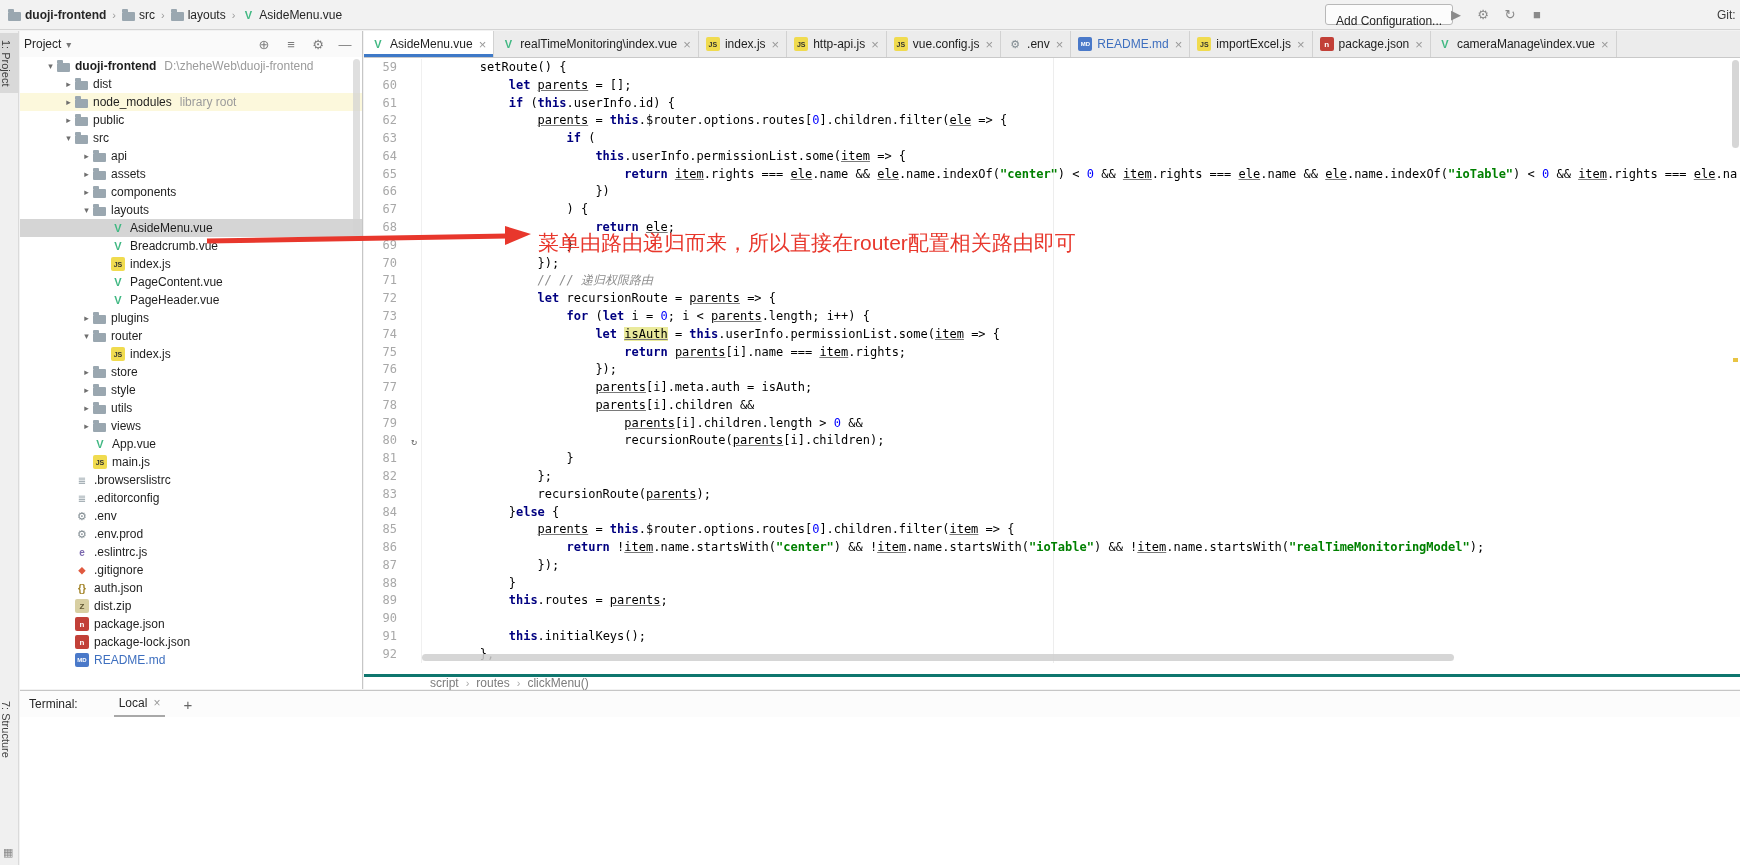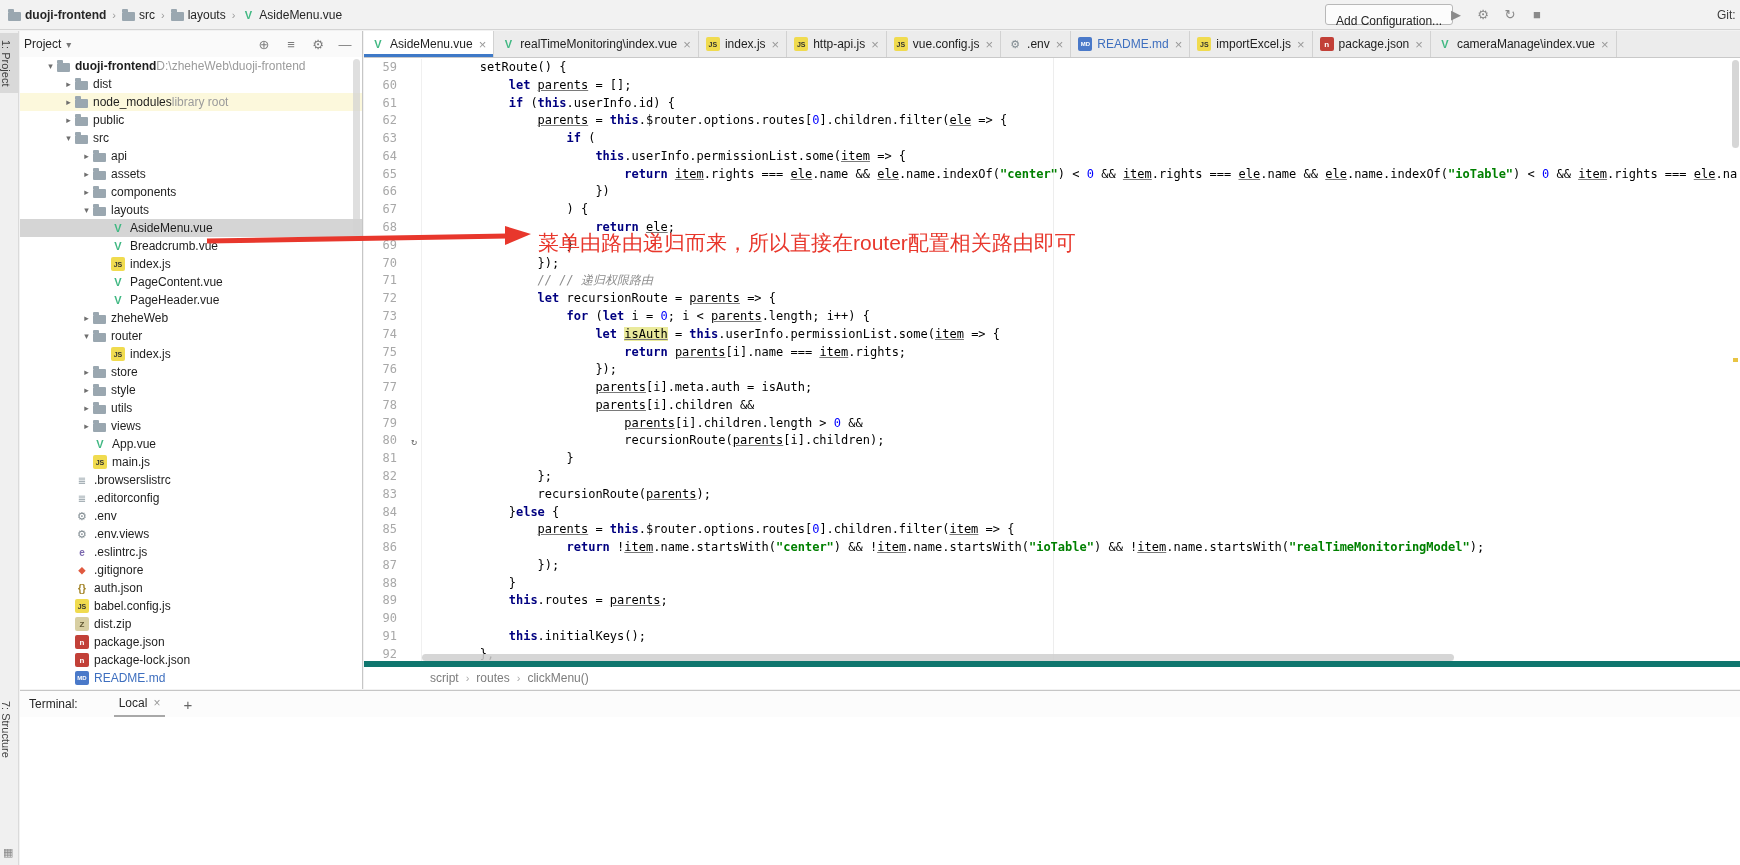--- a/index.html
+++ b/index.html
@@ -32,21 +32,21 @@
 #ph-icons{margin-left:auto;display:flex;gap:9px}
 .ph-ico{color:#7d7d7d;font-size:13px;width:18px;text-align:center}
 #tree{position:absolute;top:26px;left:0;right:0;bottom:0;overflow:hidden}
 .trow{height:18px;display:flex;align-items:center;white-space:nowrap;cursor:default}
 .trow.sel{background:var(--selection)}
 .trow.lib{background:var(--library-row)}
 .tarrow{width:13px;flex:none;font-size:9px;color:#6E6E6E;text-align:center}
 .trow .fi{margin-right:5px}
 .tlabel{color:#1e1e1e}
 .tlabel.bold{font-weight:bold}
-.textra{color:#9B9B9B;}
+.textra{color:#9B9B9B;margin-left:8px}
 #tree-scroll{position:absolute;right:2px;top:28px;width:7px;height:176px;background:#D2D2D2;border-radius:4px;opacity:.7}
 
 
 .fi{display:inline-flex;width:14px;height:14px;border-radius:2px;align-items:center;justify-content:center;font-size:7px;font-weight:bold;flex:none;font-family:"Liberation Sans",sans-serif}
 .fi-folder{position:relative;width:13px;height:9px;background:#9AA7B0;border-radius:1px;margin-top:2px}
 .fi-folder::before{content:"";position:absolute;left:0;top:-3px;width:6px;height:3px;background:#9AA7B0;border-radius:1px 1px 0 0}
 .fi-vue{color:#41B883;font-size:11px}
 .fi-js{background:#F0DB4F;color:#323330}
 .fi-json{color:#A08022;font-size:10px}
 .fi-npm{background:#C24038;color:#fff;font-size:8px}
@@ -76,21 +76,21 @@
 .tok-s{color:var(--string);font-weight:bold}
 .tok-n{color:var(--number)}
 .tok-c{color:var(--comment);font-style:italic}
 .tok-u{text-decoration:underline;text-decoration-color:#7a7a7a}
 .tok-h{background:#EAEA9C;text-decoration:underline;text-decoration-color:#7a7a7a}
 #hscroll{position:absolute;left:58px;right:12px;bottom:2px;height:7px}
 #hscroll .thumb{width:79%;height:100%;background:#CFCFCF;border-radius:4px;opacity:.85}
 #vscroll{position:absolute;right:1px;top:2px;width:7px;bottom:12px}
 #vscroll .thumb{height:88px;background:#CFCFCF;border-radius:4px;opacity:.85}
 #stripe-mark{position:absolute;right:2px;top:300px;width:5px;height:4px;background:#E8C443}
-#crumbs{position:absolute;left:0;bottom:0;right:0;height:28px;background:#fff;border-top:6px solid #0f766e;display:flex;align-items:center;padding-left:66px;gap:7px;color:#7c7c7c}
+#crumbs{position:absolute;left:0;bottom:0;right:0;height:15px;background:#fff;border-top:3px solid #0f766e;display:flex;align-items:center;padding-left:66px;gap:7px;color:#7c7c7c}
 .crumb-sep{color:#a9a9a9;font-size:11px}
 
 
 #terminal{position:absolute;left:20px;top:690px;right:0;bottom:0;background:#fff;border-top:1px solid #C6C6C6}
 #term-header{height:26px;display:flex;align-items:center;padding-left:9px;background:#FCFCFC}
 #term-title{color:#282828;margin-right:36px}
 #term-tab{display:flex;align-items:center;height:100%;padding:0 5px;border-bottom:2px solid #A8A8A8;color:#282828}
 #term-tab .tclose{color:#999;font-size:12px;margin-left:6px}
 #term-add{color:#666;font-size:15px;margin-left:18px}
 #term-body{position:absolute;top:27px;left:0;right:0;bottom:0;font-family:"DejaVu Sans Mono","Liberation Mono",monospace;font-size:12px;line-height:22px;padding:12px 0 0 15px;color:#111;white-space:pre}
@@ -223,21 +223,21 @@
           <span class="tlabel">PageContent.vue</span>
         </div>
         <div class="trow" style="padding-left: 78px;">
           <span class="tarrow"></span>
           <span class="fi fi-vue">V</span>
           <span class="tlabel">PageHeader.vue</span>
         </div>
         <div class="trow" style="padding-left: 60px;">
           <span class="tarrow">▸</span>
           <span class="fi fi-folder"></span>
-          <span class="tlabel">zheheWeb</span>
+          <span class="tlabel">plugins</span>
         </div>
         <div class="trow" style="padding-left: 60px;">
           <span class="tarrow">▾</span>
           <span class="fi fi-folder"></span>
           <span class="tlabel">router</span>
         </div>
         <div class="trow" style="padding-left: 78px;">
           <span class="tarrow"></span>
           <span class="fi fi-js">JS</span>
           <span class="tlabel">index.js</span>
@@ -283,41 +283,36 @@
           <span class="tlabel">.editorconfig</span>
         </div>
         <div class="trow" style="padding-left: 42px;">
           <span class="tarrow"></span>
           <span class="fi fi-gear">⚙</span>
           <span class="tlabel">.env</span>
         </div>
         <div class="trow" style="padding-left: 42px;">
           <span class="tarrow"></span>
           <span class="fi fi-gear">⚙</span>
-          <span class="tlabel">.env.views</span>
+          <span class="tlabel">.env.prod</span>
         </div>
         <div class="trow" style="padding-left: 42px;">
           <span class="tarrow"></span>
           <span class="fi fi-eslint">e</span>
           <span class="tlabel">.eslintrc.js</span>
         </div>
         <div class="trow" style="padding-left: 42px;">
           <span class="tarrow"></span>
           <span class="fi fi-git">◆</span>
           <span class="tlabel">.gitignore</span>
         </div>
         <div class="trow" style="padding-left: 42px;">
           <span class="tarrow"></span>
           <span class="fi fi-json">{}</span>
           <span class="tlabel">auth.json</span>
-        </div>
-        <div class="trow" style="padding-left: 42px;">
-          <span class="tarrow"></span>
-          <span class="fi fi-js">JS</span>
-          <span class="tlabel">babel.config.js</span>
         </div>
         <div class="trow" style="padding-left: 42px;">
           <span class="tarrow"></span>
           <span class="fi fi-zip">Z</span>
           <span class="tlabel">dist.zip</span>
         </div>
         <div class="trow" style="padding-left: 42px;">
           <span class="tarrow"></span>
           <span class="fi fi-npm">n</span>
           <span class="tlabel">package.json</span>

